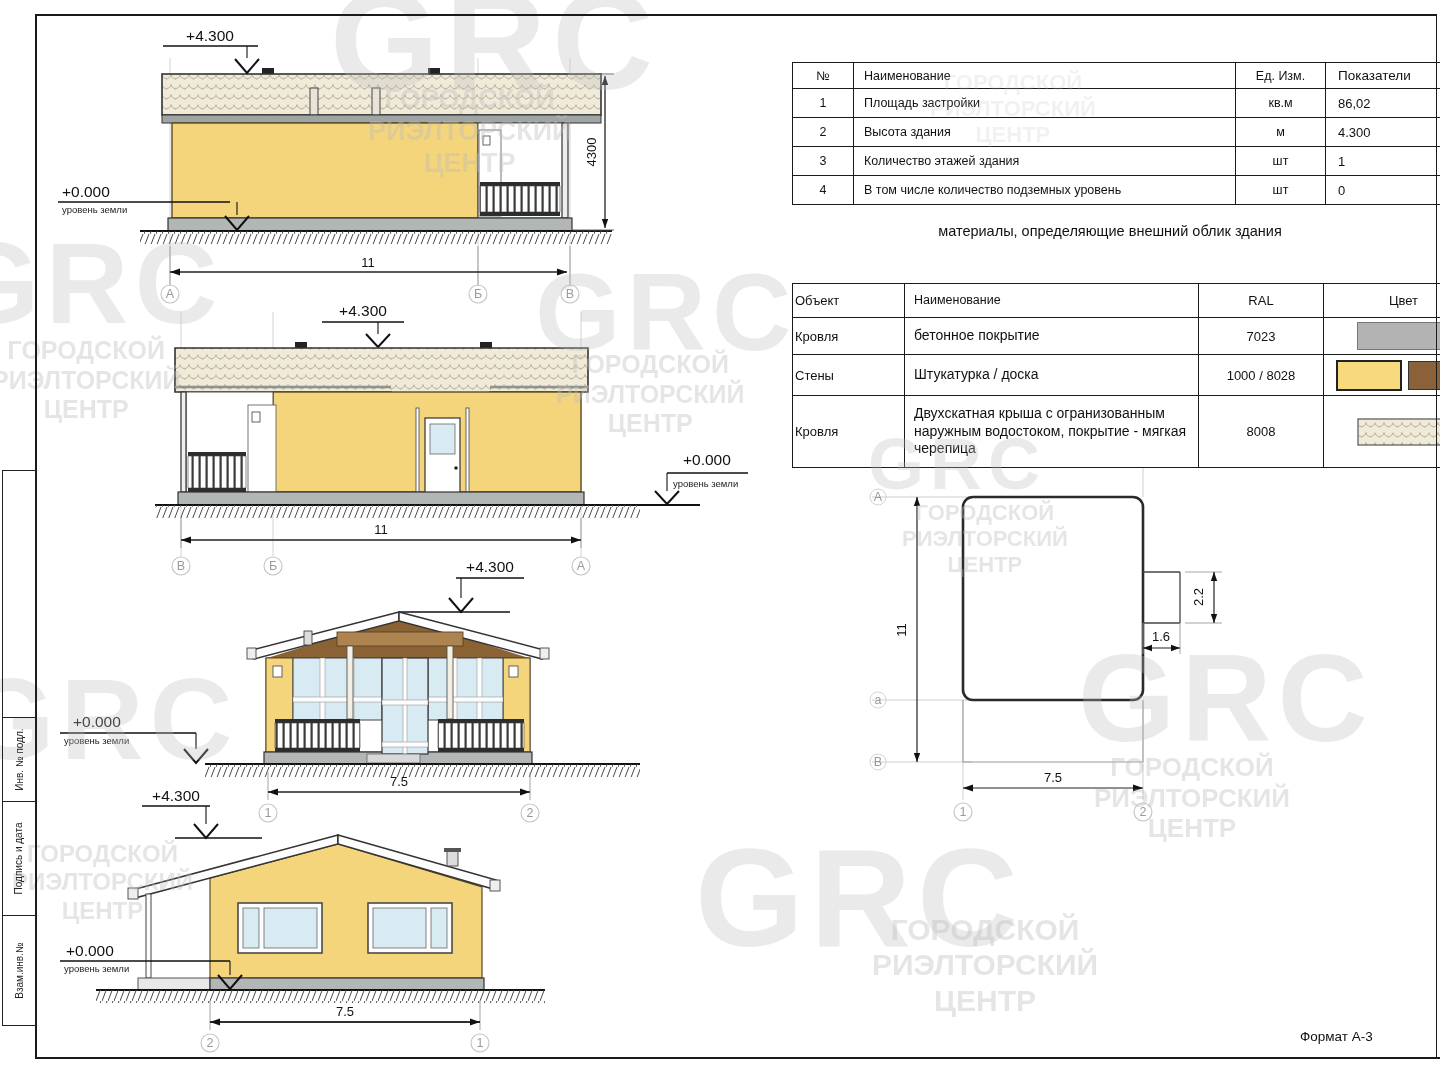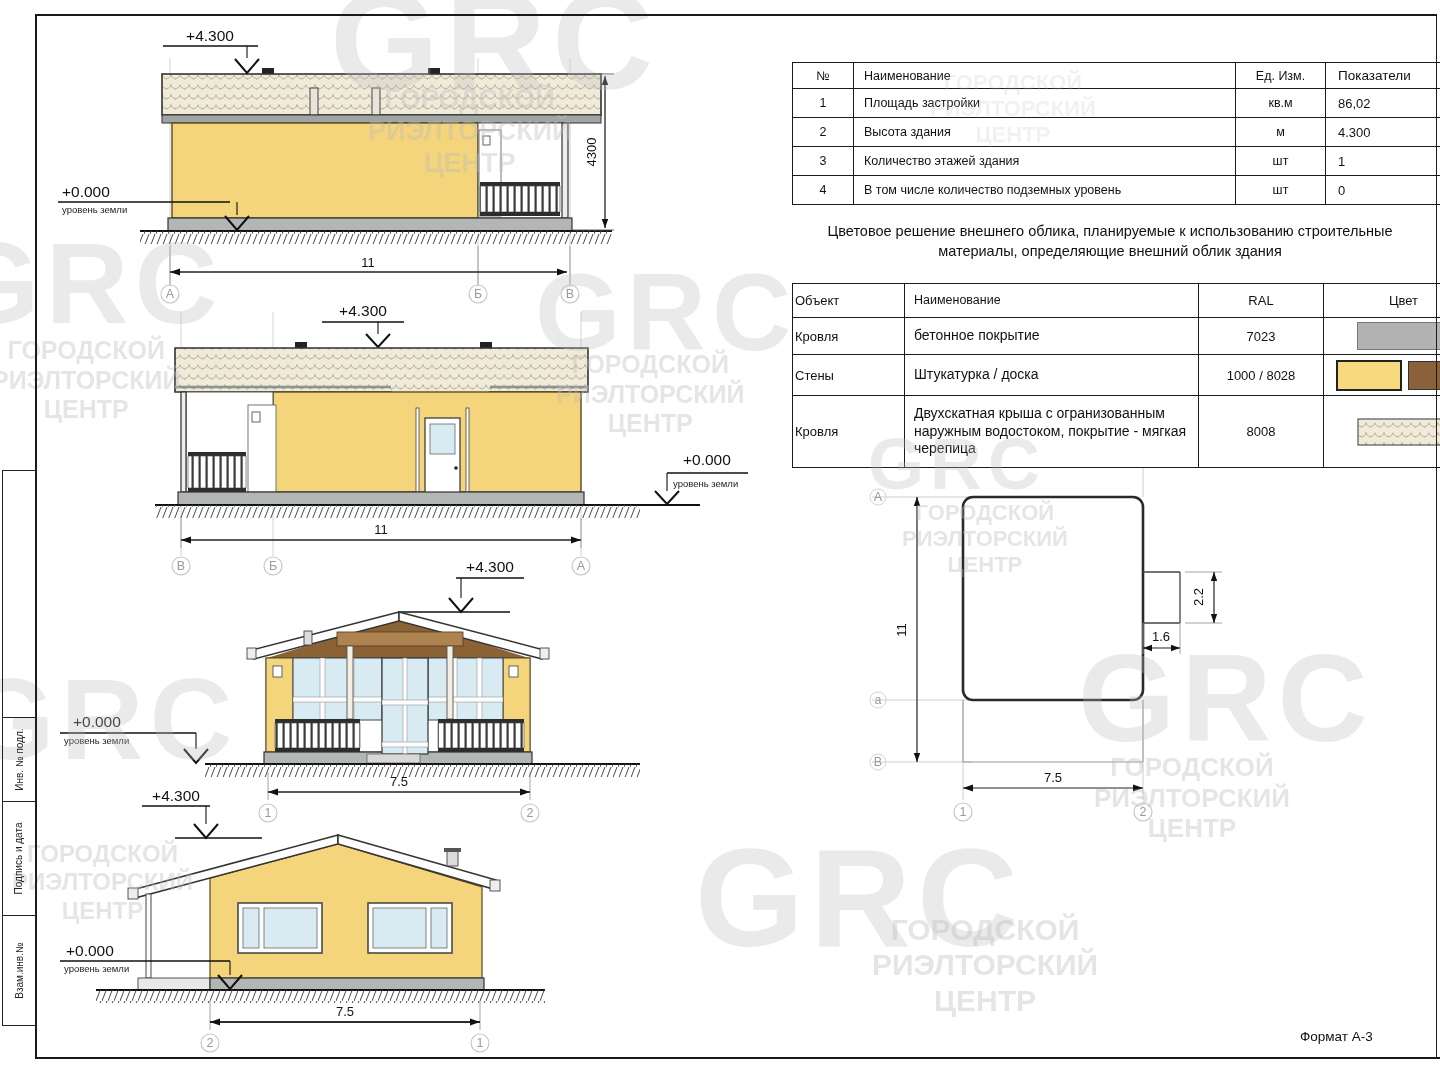--- a/index.html
+++ b/index.html
@@ -411,21 +411,20 @@
       <circle cx="878" cy="762" r="8" fill="none" stroke="#d4d4d4" stroke-width="1"></circle>
       <text class="axl" x="878" y="766" text-anchor="middle">В</text>
       <circle cx="963" cy="812" r="9" fill="none" stroke="#c4c4c4" stroke-width="1.1"></circle>
       <text class="axl" x="963" y="816" text-anchor="middle">1</text>
       <circle cx="1143" cy="812" r="9" fill="none" stroke="#c4c4c4" stroke-width="1.1"></circle>
       <text class="axl" x="1143" y="816" text-anchor="middle">2</text>
     </g>
   </svg>
 
   <div class="abs ttl-colors">
-    <div>Цветовое решение внешнего облика, планируемые к использованию строительные</div>
     <div>материалы, определяющие внешний облик здания</div>
   </div>
   <div class="abs ttl-config">Конфигурация объекта строительства жилого дома</div>
 
   <table class="tbl tbl-params">
     <tbody>
         <tr class="hd">
       <th class="c-num">№</th>
       <th class="c-name">Наименование</th>
       <th class="c-unit">Ед. Изм.</th>

